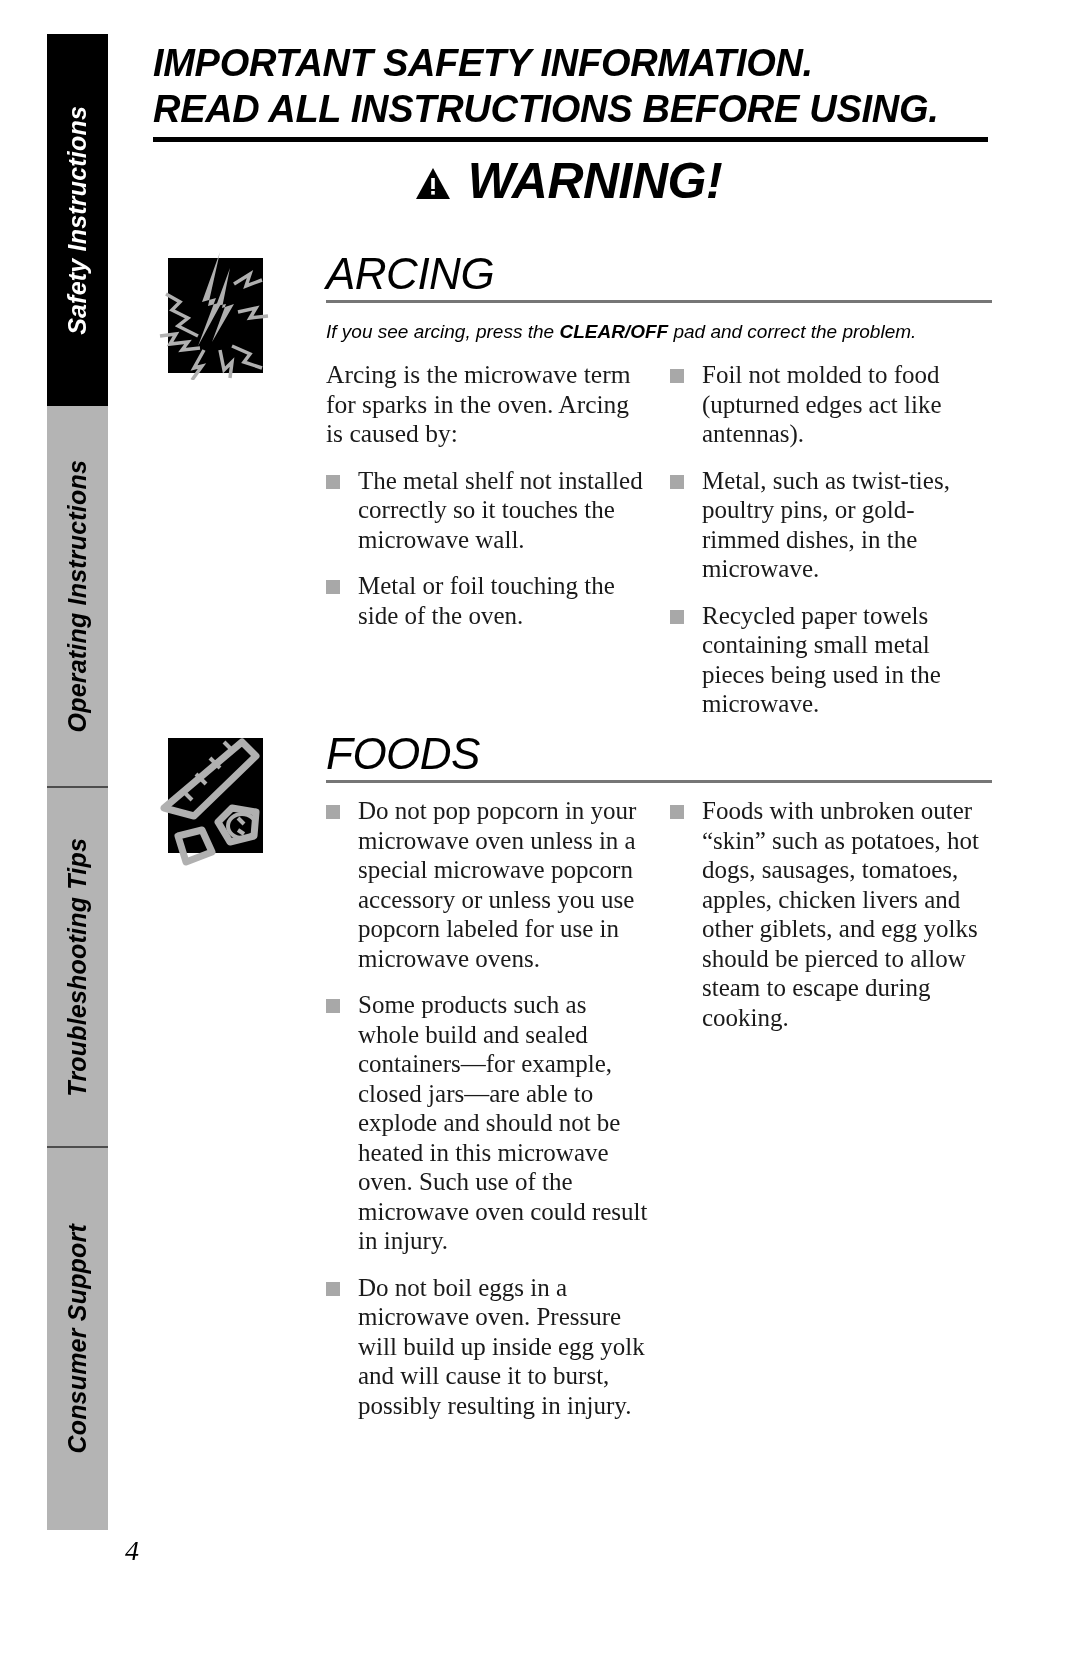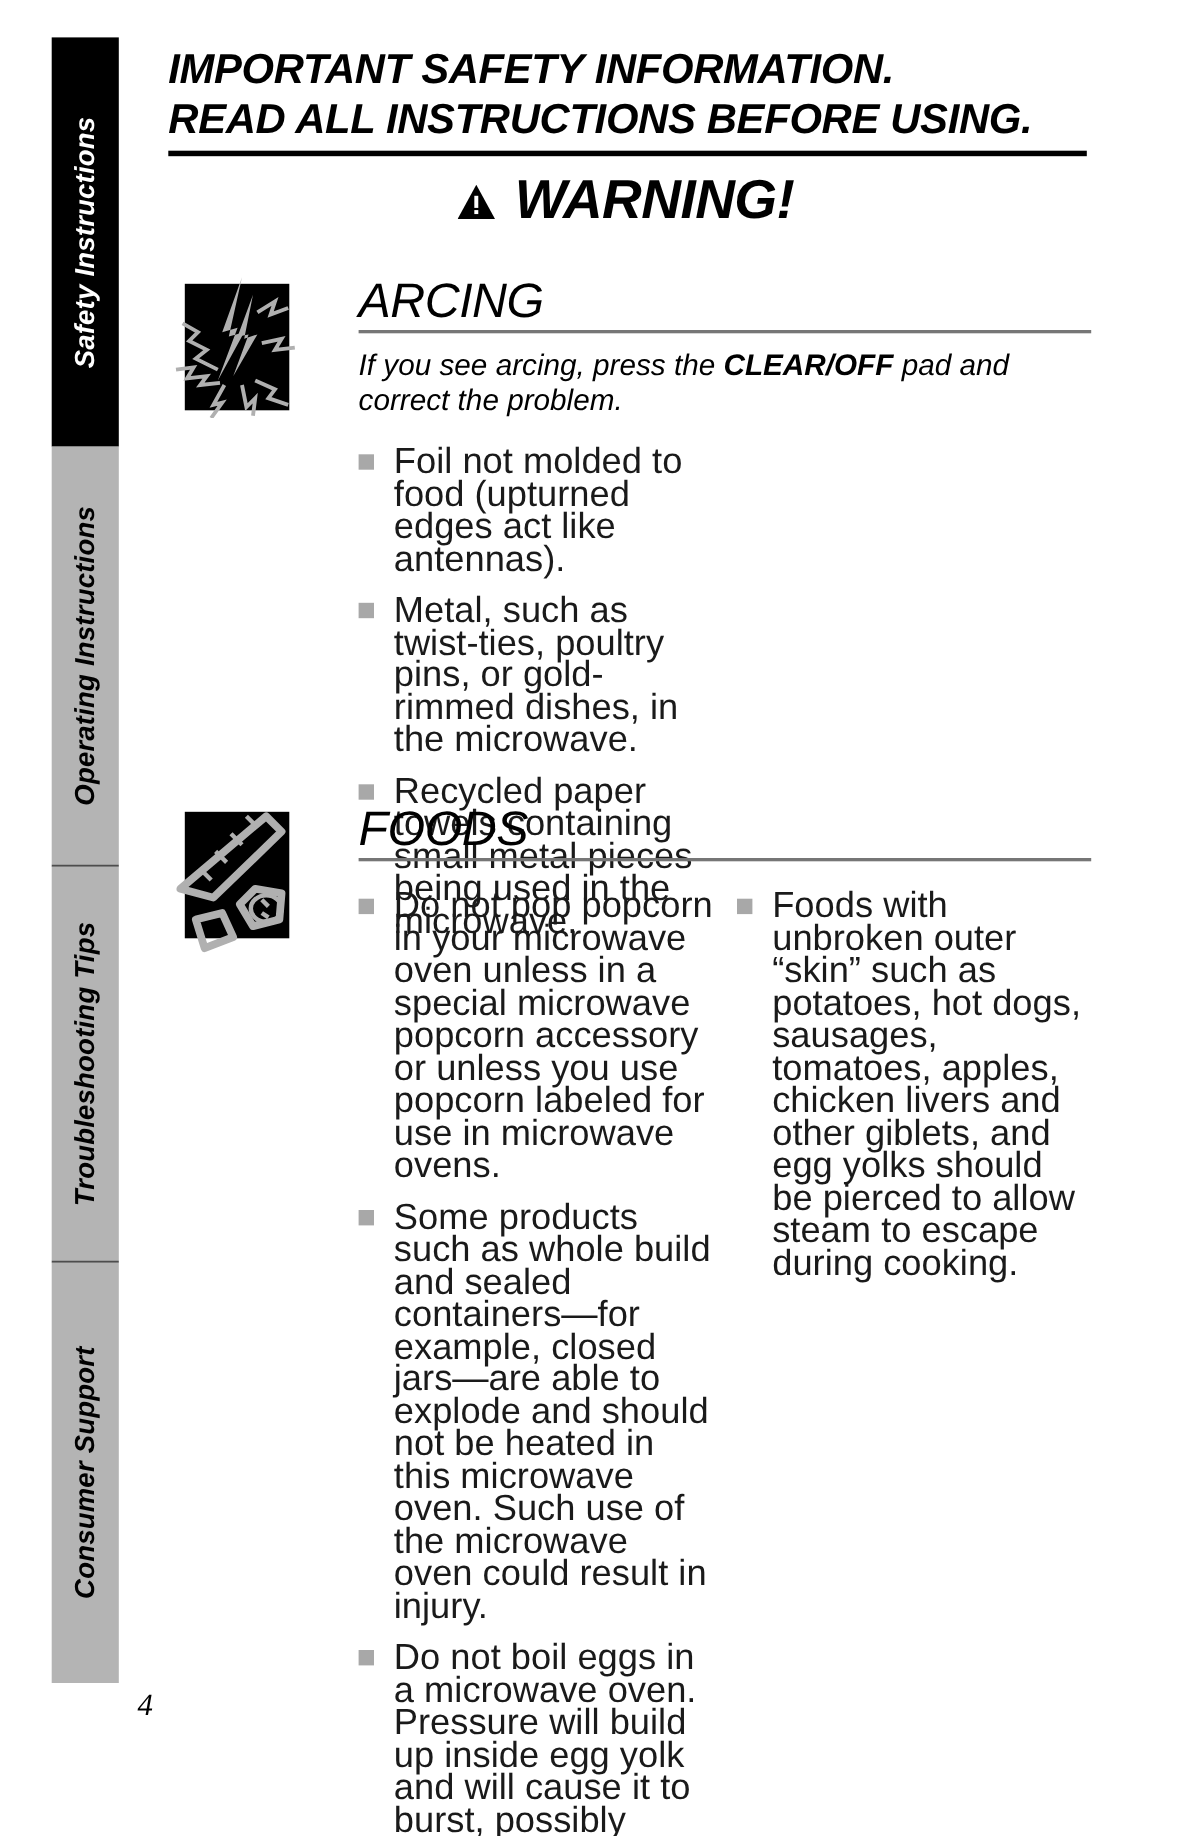--- a/index.html
+++ b/index.html
@@ -166,21 +166,21 @@
   .section-rule {
     width: 666px;
     height: 3px;
     background: #767676;
     margin-bottom: 13px;
   }
 
   .section-lead {
     font-family: "Liberation Sans", sans-serif;
     font-style: italic;
-    font-size: 27px;
+    font-size: 19px;
     line-height: 32px;
     color: #000000;
     margin-bottom: 12px;
   }
   .section-lead b {
     font-weight: bold;
     font-style: italic;
   }
 
   
@@ -200,25 +200,24 @@
 
   ul.bullets {
     list-style: none;
     margin: 0;
     padding: 0;
   }
   ul.bullets li {
     position: relative;
     padding-left: 32px;
     margin-bottom: 17px;
-    font-family: Liberation Sans, sans-serif;
-    font-size: 33px;
+    font-family: Liberation Serif, serif;
+    font-size: 25px;
     line-height: 29.5px;
     color: #1a1a1a;
-    margin-top: 12px;
   }
   ul.bullets li::before {
     content: "";
     position: absolute;
     left: 0;
     top: 9px;
     width: 14px;
     height: 14px;
     background: #a8a8a8;
   }
@@ -304,20 +303,27 @@
 
       <div class="section-body">
         <div class="section-title">ARCING</div>
         <div class="section-rule"></div>
 
         <div class="section-lead">
           <span>If you see arcing, press the </span><b>CLEAR/OFF</b><span> pad and correct the problem.</span>
         </div>
 
         <div class="cols">
+          <div class="col">
+            <div class="para">Arcing is the microwave term for sparks in the oven. Arcing is caused by:</div>
+            <ul class="bullets">
+              <li>The metal shelf not installed correctly so it touches the microwave wall.</li>
+              <li>Metal or foil touching the side of the oven.</li>
+            </ul>
+          </div>
           <div class="col">
             <ul class="bullets">
               <li>Foil not molded to food (upturned edges act like antennas).</li>
               <li>Metal, such as twist-ties, poultry pins, or gold-rimmed dishes, in the microwave.</li>
               <li>Recycled paper towels containing small metal pieces being used in the microwave.</li>
             </ul>
           </div>
         </div>
       </div>
     </div>

